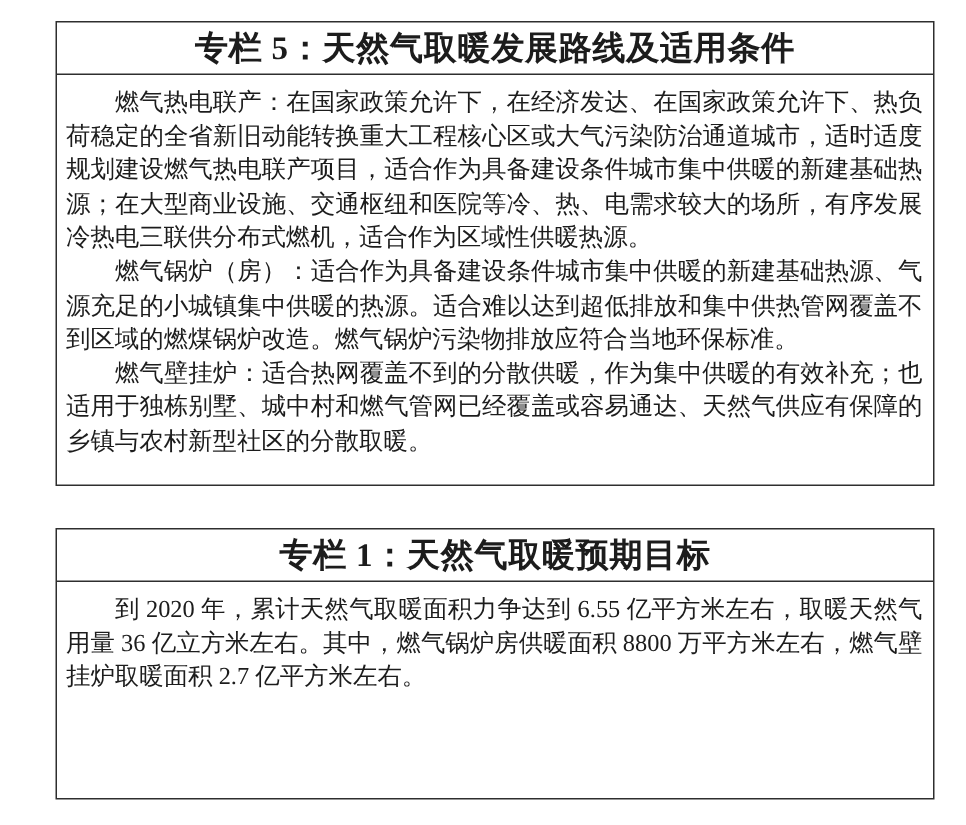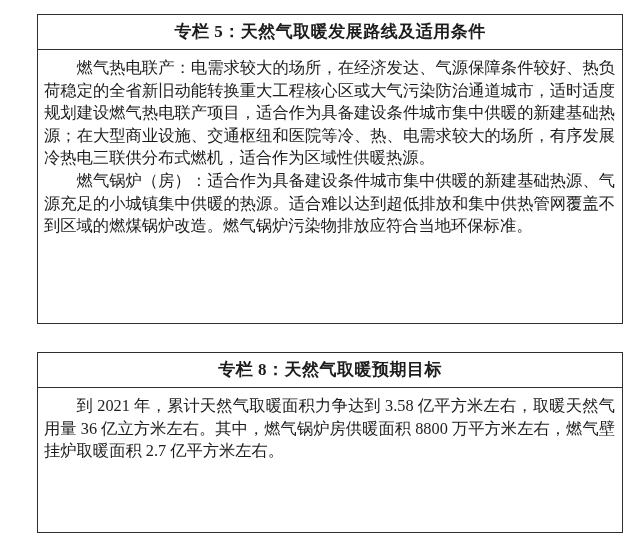--- a/index.html
+++ b/index.html
@@ -35,21 +35,21 @@
   }
   .panel-box6 {
     top: 352px;
     height: 181px;
   }
   .panel-title {
     height: 34px;
     line-height: 34px;
     text-align: center;
     font-weight: bold;
-    font-size: 17px;
+    font-size: 22px;
     border-bottom: 1.5px solid #2e2e2e;
     letter-spacing: 0.5px;
     overflow: hidden;
     white-space: nowrap;
   }
   .panel-body {
     padding: 7px 7px 6px 6px;
     font-size: 16.3px;
     line-height: 22.6px;
     text-align: justify;
@@ -62,25 +62,26 @@
   }
 </style>
 </head>
 <body>
 
 <div class="page">
 
   <section class="panel panel-box5">
     <div class="panel-title">专栏 5：天然气取暖发展路线及适用条件</div>
     <div class="panel-body">
-      <p>燃气热电联产：电需求较大的场所，在经济发达、气源保障条件较好、热负荷稳定的全省新旧动能转换重大工程核心区或大气污染防治通道城市，适时适度规划建设燃气热电联产项目，适合作为具备建设条件城市集中供暖的新建基础热源；在大型商业设施、交通枢纽和医院等冷、热、电需求较大的场所，有序发展冷热电三联供分布式燃机，适合作为区域性供暖热源。</p>
+      <p>燃气热电联产：在国家政策允许下，在经济发达、在国家政策允许下、热负荷稳定的全省新旧动能转换重大工程核心区或大气污染防治通道城市，适时适度规划建设燃气热电联产项目，适合作为具备建设条件城市集中供暖的新建基础热源；在大型商业设施、交通枢纽和医院等冷、热、电需求较大的场所，有序发展冷热电三联供分布式燃机，适合作为区域性供暖热源。</p>
       <p>燃气锅炉（房）：适合作为具备建设条件城市集中供暖的新建基础热源、气源充足的小城镇集中供暖的热源。适合难以达到超低排放和集中供热管网覆盖不到区域的燃煤锅炉改造。燃气锅炉污染物排放应符合当地环保标准。</p>
+      <p>燃气壁挂炉：适合热网覆盖不到的分散供暖，作为集中供暖的有效补充；也适用于独栋别墅、城中村和燃气管网已经覆盖或容易通达、天然气供应有保障的乡镇与农村新型社区的分散取暖。</p>
     </div>
   </section>
 
   <section class="panel panel-box6">
-    <div class="panel-title">专栏 8：天然气取暖预期目标</div>
+    <div class="panel-title">专栏 1：天然气取暖预期目标</div>
     <div class="panel-body">
-      <p>到 2021 年，累计天然气取暖面积力争达到 3.58 亿平方米左右，取暖天然气用量 36 亿立方米左右。其中，燃气锅炉房供暖面积 8800 万平方米左右，燃气壁挂炉取暖面积 2.7 亿平方米左右。</p>
+      <p>到 2020 年，累计天然气取暖面积力争达到 6.55 亿平方米左右，取暖天然气用量 36 亿立方米左右。其中，燃气锅炉房供暖面积 8800 万平方米左右，燃气壁挂炉取暖面积 2.7 亿平方米左右。</p>
     </div>
   </section>
 
 </div>
 
 </body></html>

